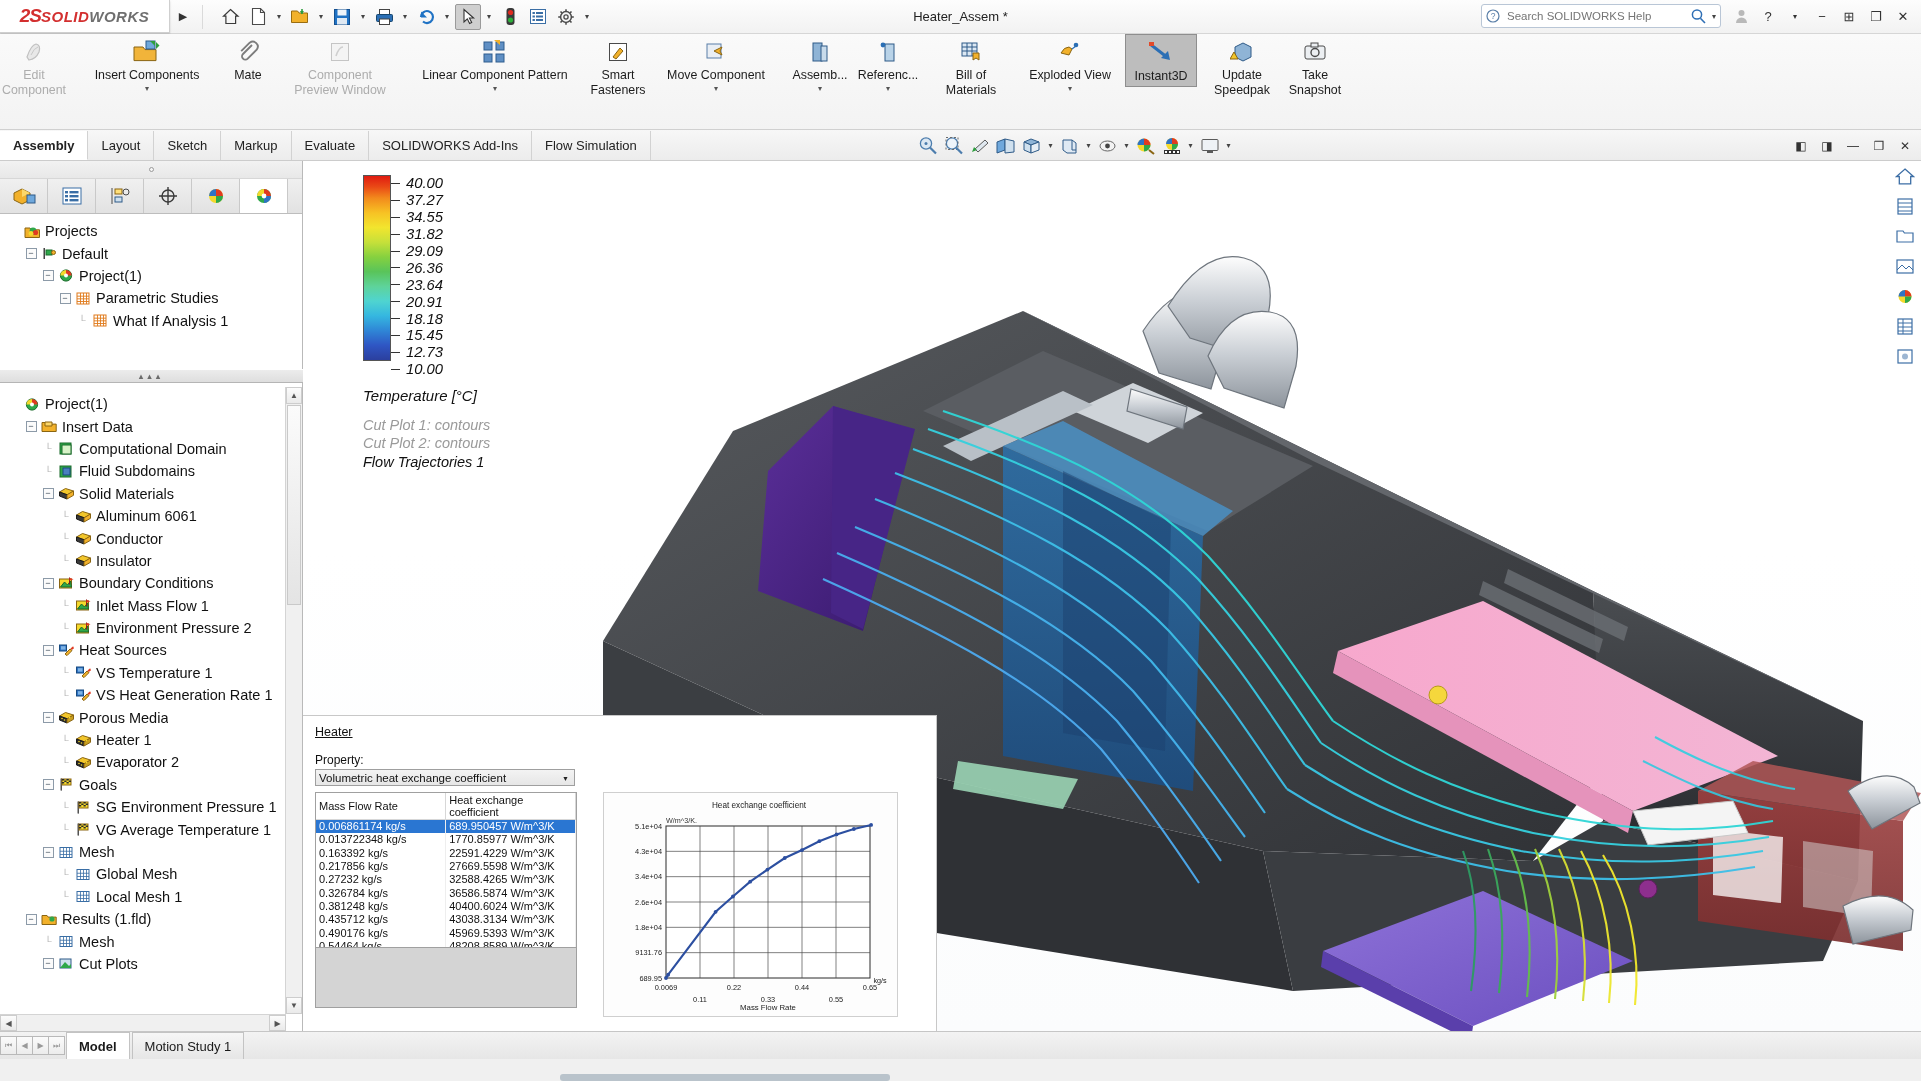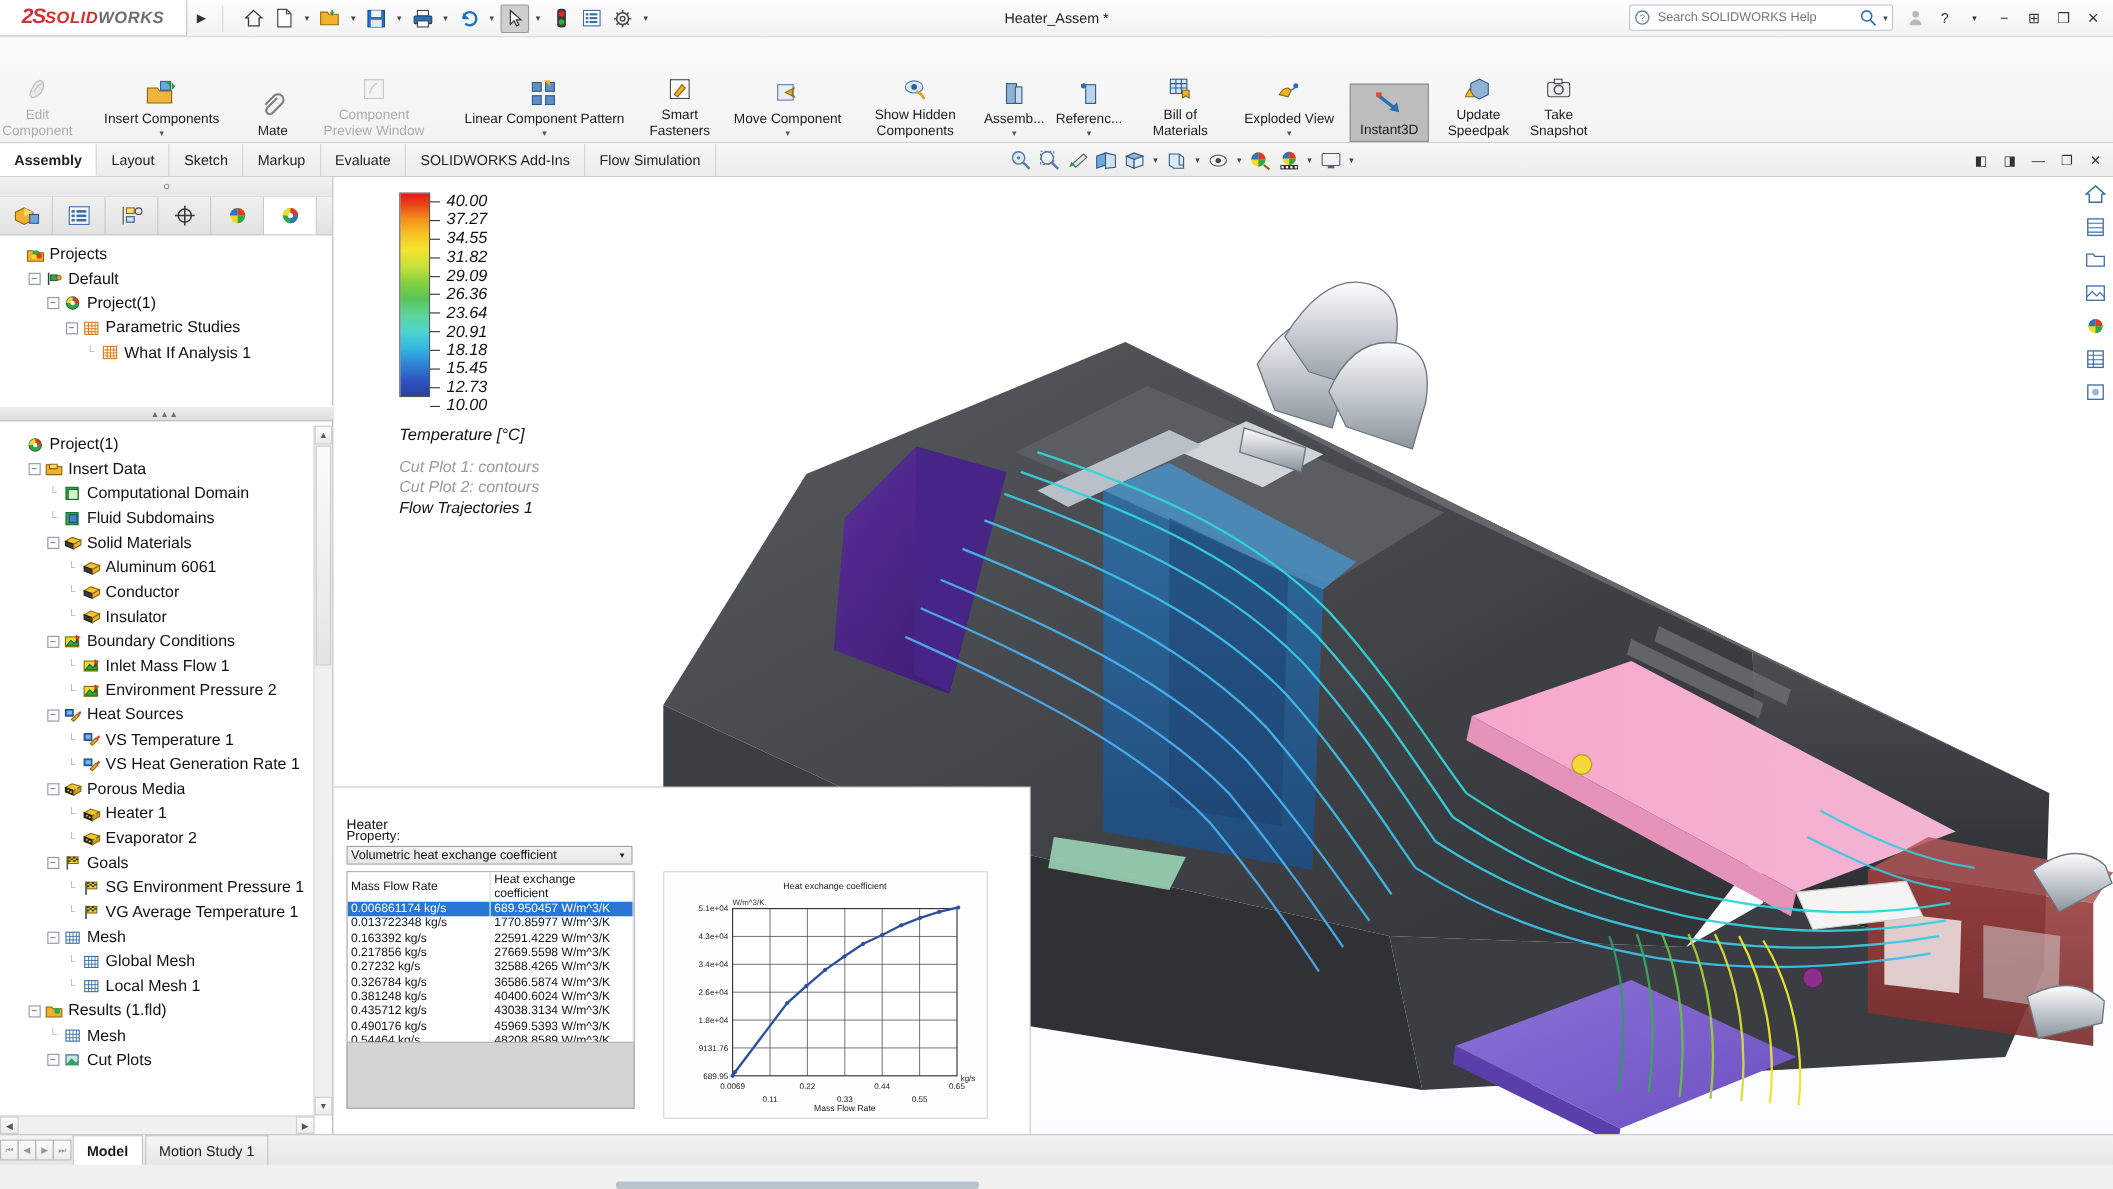--- a/index.html
+++ b/index.html
@@ -49,21 +49,21 @@
     font-family:"Liberation Sans", sans-serif; background:transparent;
   }
   .win-ctrl{ position:absolute; right:6px; top:4px; display:flex; align-items:center; gap:3px;}
   .win-ctrl div{ width:24px; height:24px; display:flex; align-items:center; justify-content:center; font-size:13px; color:#333;}
 
   
   .ribbon{
     position:absolute; left:0; top:34px; width:1921px; height:96px;
     background:linear-gradient(#fafafa,#f3f3f3);
     border-bottom:1px solid #d0d0d0;
-    display:flex; align-items:flex-end;
+    display:flex; align-items:flex-start;
   }
   .rb{
     min-width:54px; padding:4px 7px 2px 7px;
     display:flex; flex-direction:column; align-items:center; justify-content:flex-start;
     text-align:center; font-size:12.4px; color:#1c1c1c; line-height:1.22;
     cursor:default; position:relative;
   }
   .rb.disabled{ color:#adadad; }
   .rb.active{ background:#bdbdbd; border:1px solid #8e8e8e;}
   .rb .ico{ height:28px; display:flex; align-items:center; justify-content:center; margin-bottom:2px;}
@@ -159,21 +159,21 @@
   .rightcol{ position:absolute; right:0; top:2px; width:32px;
      display:flex; flex-direction:column; gap:3px; align-items:center;}
   .rightcol .ri{ width:28px; height:27px; display:flex; align-items:center; justify-content:center;
      border:1px solid transparent;}
 
   
   .heaterdlg{
     position:absolute; left:322px; top:716px; width:633px; height:315px;
     background:#ffffff; box-shadow:0 0 0 1px #c8c8c8;
   }
-  .hd-title{ position:absolute; left:12px; top:27px; font-size:12.5px; color:#111;}
+  .hd-title{ position:absolute; left:12px; top:9px; font-size:12.5px; color:#111;text-decoration:underline;}
   .hd-prop-lbl{ position:absolute; left:12px; top:37px; font-size:12px; color:#111;}
   .hd-select{
     position:absolute; left:12px; top:53px; width:260px; height:17px;
     background:linear-gradient(#f3f3f3,#e6e6e6); border:1px solid #9f9f9f;
     font-size:11.5px; color:#111; display:flex; align-items:center; padding-left:3px;
   }
   .hd-select .arrow{ position:absolute; right:2px; top:2px; width:13px; height:12px;
      display:flex; align-items:center; justify-content:center; font-size:7px; color:#222;}
   .hd-table{
     position:absolute; left:12px; top:76px; width:262px; height:156px;
@@ -424,31 +424,20 @@
         <svg width="26" height="24" viewBox="0 0 26 24">
             <rect x="4" y="4" width="14" height="14" fill="#e9eef4" stroke="#5a7fa8"></rect>
             <path d="M11 11 l8-4 l-2 4 l2 4 Z" fill="#f2b12b" stroke="#8a6512"></path>
           </svg>
       </div>
       <div class="lbl">Move Component</div>
       <div class="dd">▾</div>
     </div>
     <div class="vdiv"></div>
 
-    <div class="rb" style="width:102px">
-      <div class="ico">
-        <svg width="26" height="24" viewBox="0 0 26 24">
-            <ellipse cx="12" cy="10" rx="8" ry="5.5" fill="#dce8f3" stroke="#4c7dad"></ellipse>
-            <circle cx="12" cy="10" r="2.6" fill="#2b5f94"></circle>
-            <path d="M14 14 q6 3 7 7" stroke="#e0a21c" stroke-width="2.4" fill="none"></path>
-          </svg>
-      </div>
-      <div class="lbl">Show Hidden
-Components</div>
-    </div>
     <div class="vdiv"></div>
 
     <div class="rb" style="width:68px">
       <div class="ico">
         <svg width="24" height="24" viewBox="0 0 24 24">
             <rect x="5" y="3" width="9" height="18" fill="#8fb4d6" stroke="#2f5b88"></rect>
             <rect x="13" y="6" width="6" height="15" fill="#c8dbeb" stroke="#2f5b88"></rect>
           </svg>
       </div>
       <div class="lbl">Assemb...</div>

